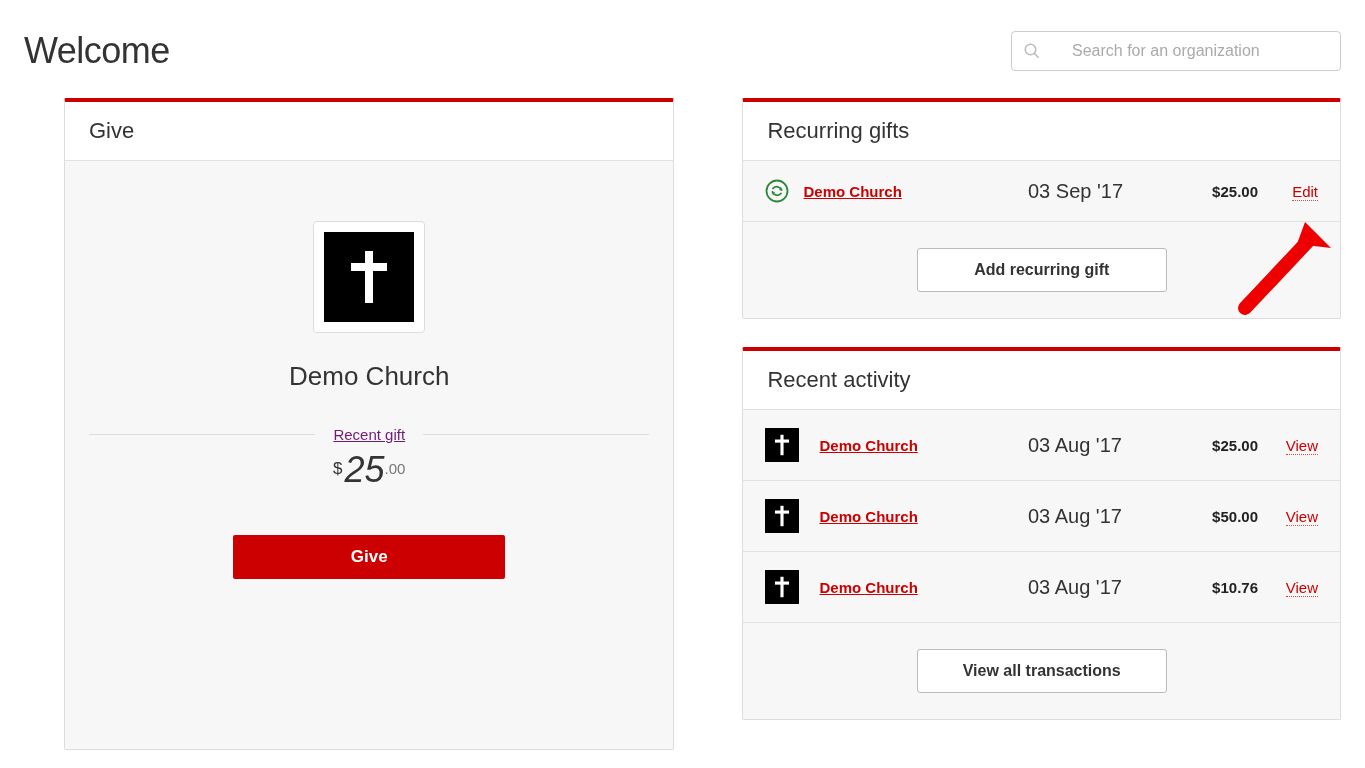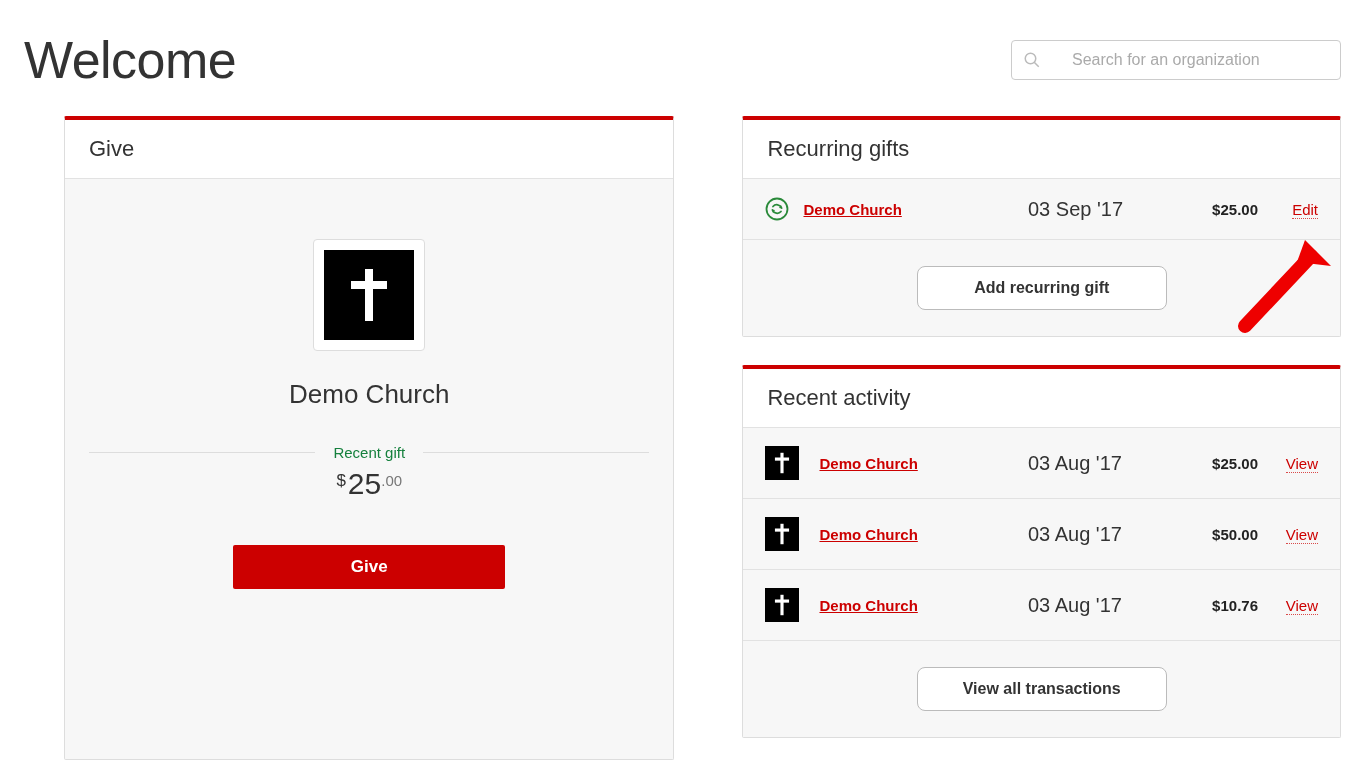--- a/index.html
+++ b/index.html
@@ -10,21 +10,21 @@
     width: 1365px;
     color: #333;
   }
   .top-row {
     display: flex;
     justify-content: space-between;
     align-items: center;
     margin-bottom: 26px;
   }
   .page-title {
-    font-size: 52px;
+    font-size: 36px;
     font-weight: 300;
     color: #333;
     letter-spacing: -0.5px;
   }
   .search-wrap {
     position: relative;
     width: 330px;
   }
   .search-input {
     width: 100%;
@@ -97,33 +97,35 @@
     align-items: center;
     margin-bottom: 6px;
   }
   .recent-gift-row .hr {
     flex: 1;
     height: 1px;
     background: #ddd;
   }
   .recent-gift-label {
     font-size: 15px;
-    color: #15803d;
+    color: #701a75;
     padding: 0 18px;
     font-weight: 300;
+    text-decoration: underline;
   }
   .amount-line {
     font-size: 16px;
     color: #333;
     margin-bottom: 44px;
   }
   .amount-line .dollars {
-    font-size: 30px;
+    font-size: 36px;
     font-weight: 300;
     vertical-align: -2px;
+    font-style: italic;
   }
   .amount-line .cents {
     font-size: 15px;
     color: #777;
     vertical-align: 6px;
   }
   .amount-line .sym {
     font-size: 17px;
     vertical-align: 6px;
     margin-right: 2px;
@@ -204,21 +206,21 @@
     text-align: center;
     background: #f7f7f7;
   }
   .outline-btn {
     display: inline-block;
     min-width: 250px;
     height: 44px;
     line-height: 42px;
     border: 1px solid #bbb;
     background: #fff;
-    border-radius: 8px;
+    border-radius: 3px;
     font-size: 16px;
     font-weight: 600;
     color: #333;
     cursor: pointer;
     padding: 0 30px;
   }
   .annotation-arrow {
     position: absolute;
     width: 120px;
     height: 120px;

